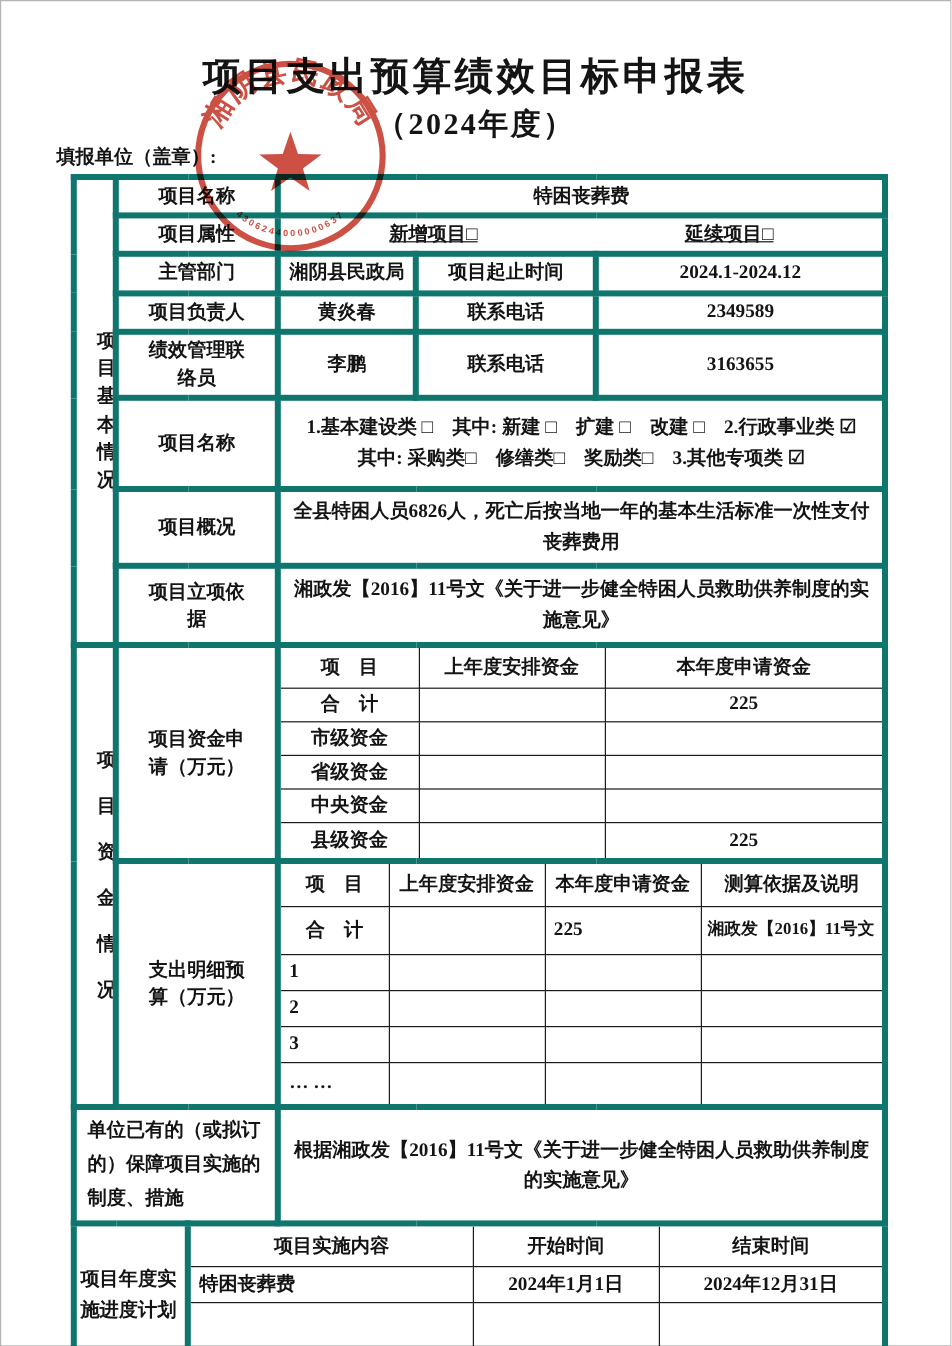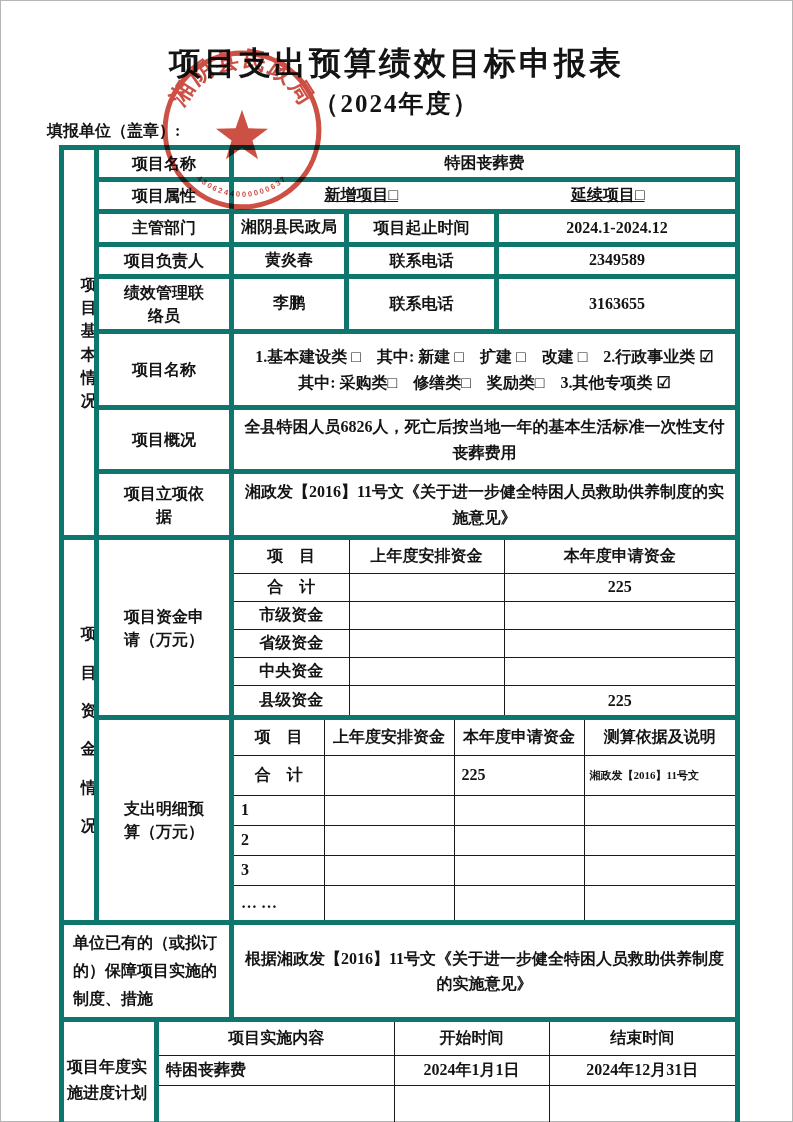--- a/index.html
+++ b/index.html
@@ -61,21 +61,21 @@
   table.inner td {
     border: 1px solid #1a1a1a; text-align: center; vertical-align: middle; padding: 2px 4px;
     overflow: hidden;
   }
   table.inner tr:first-child td { border-top: none; }
   table.inner tr:last-child td { border-bottom: none; }
   table.inner td:first-child { border-left: none; }
   table.inner td:last-child { border-right: none; }
   .hdr td { font-weight: bold; }
   .tl { text-align: left !important; padding-left: 7px !important; }
-  .basis-cell { text-align: left !important; padding: 2px 5px !important; line-height: 1.3; font-size: 11px; }
+  .basis-cell { text-align: left !important; padding: 2px 5px !important; line-height: 1.3; font-size: 14px; }
   .measures-lbl {
     font-weight: bold; text-align: left !important;
     padding: 4px 9px !important; line-height: 1.75;
   }
   .sched-lbl {
     font-weight: bold; text-align: left !important;
     padding: 2px 3px !important; line-height: 1.6;
   }
 </style>
 </head>

